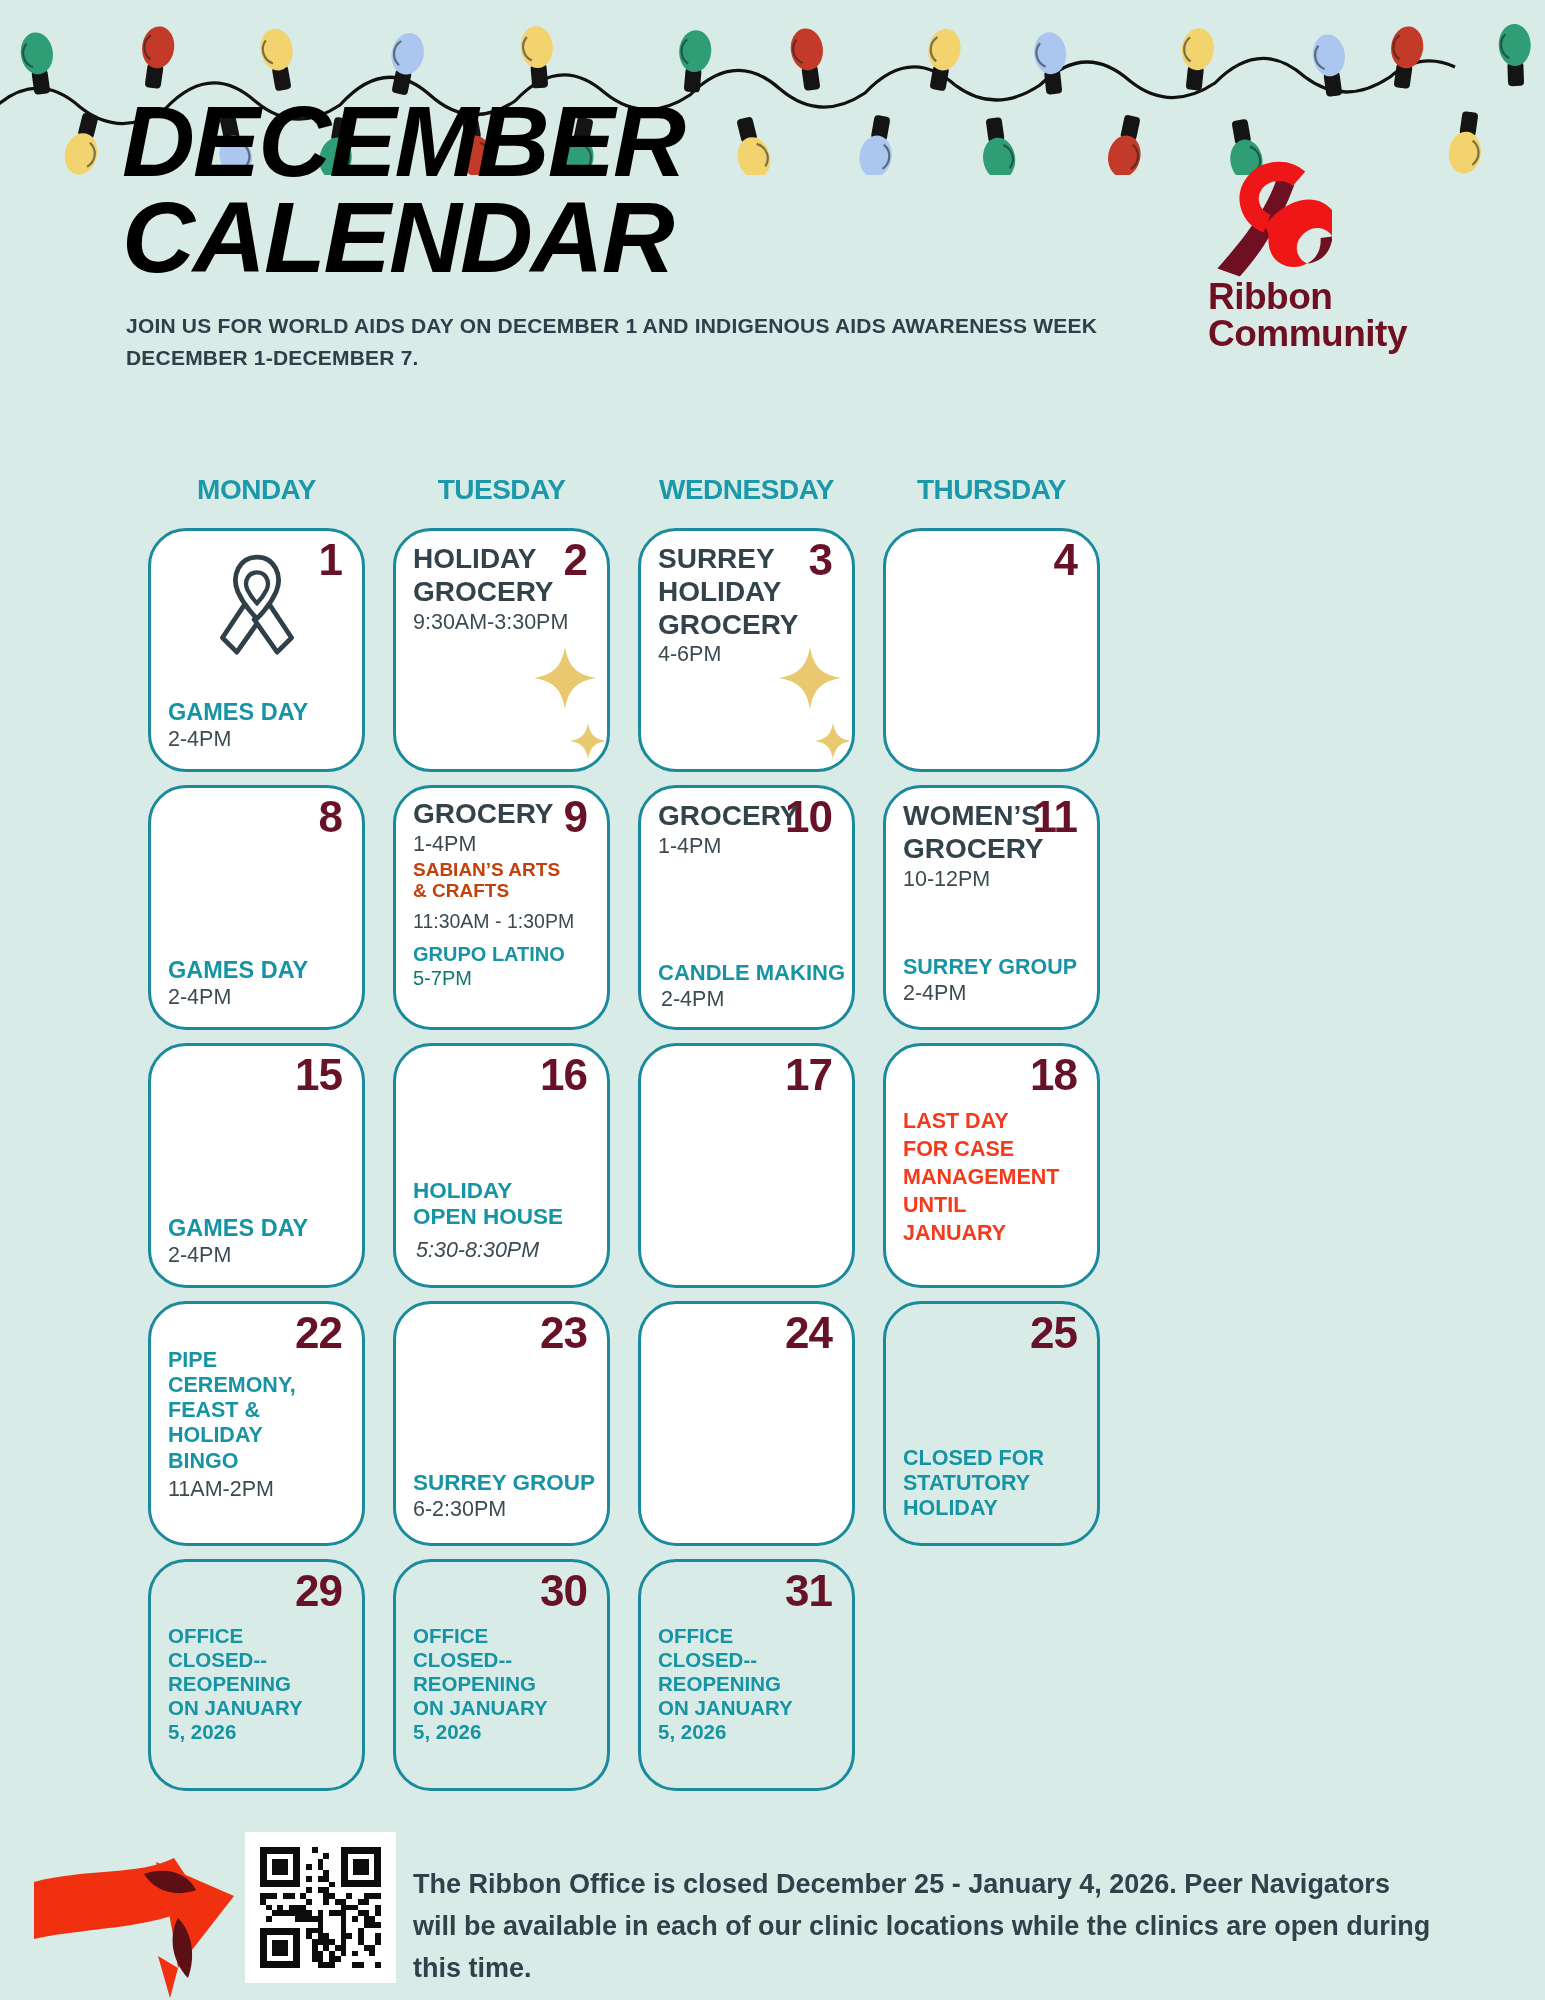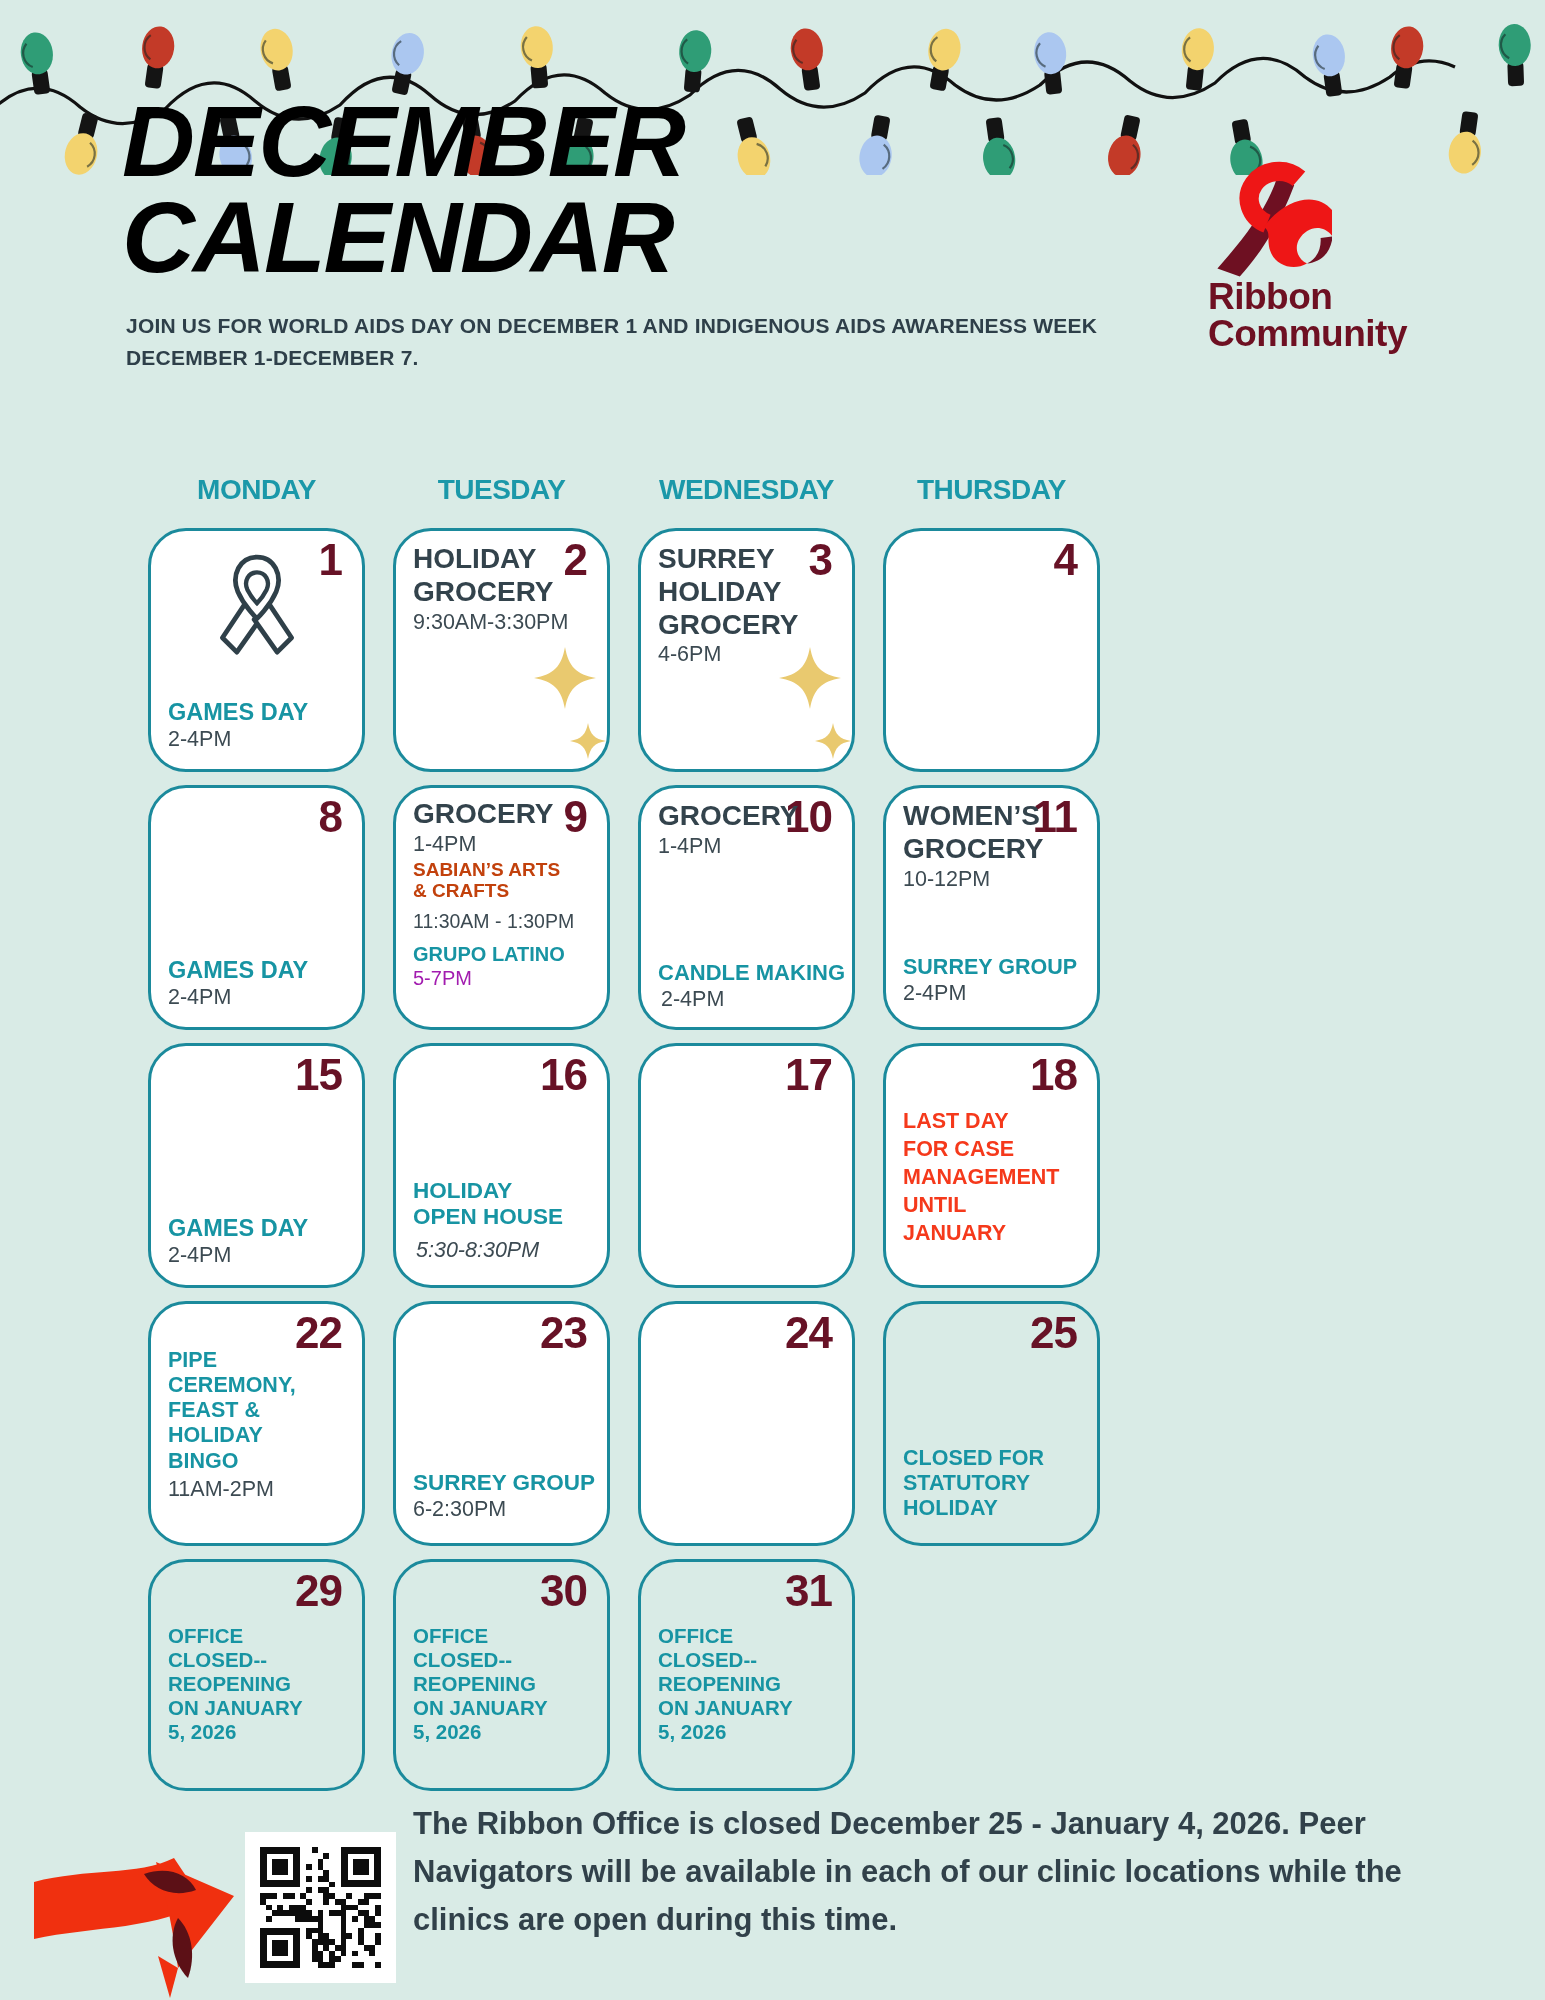--- a/index.html
+++ b/index.html
@@ -40,35 +40,35 @@
   .w150{width:150px;} .w160{width:160px;} .w140{width:140px;}
   .sp1{position:absolute;left:138px;top:116px;}
   .sp2{position:absolute;left:174px;top:192px;}
   .aids-ribbon{position:absolute;left:58px;top:18px;}
 
   
   .d9 .l1{margin-top:0;}
   .d9 .sub{color:#c2410c;font-weight:700;font-size:19px;line-height:1.15;margin-top:1px;width:160px;}
   .d9 .subtime{color:#3c4a52;font-weight:400;font-size:19.5px;margin-top:8px;}
   .d9 .sub2{color:#1794a3;font-weight:700;font-size:20px;margin-top:10px;}
-  .d9 .subtime2{color:#a21caf;font-weight:400;font-size:20px;margin-top:1px;}
+  .d9 .subtime2{color:#0f766e;font-weight:400;font-size:20px;margin-top:1px;}
 
   
   .arrow{position:absolute;left:26px;top:1838px;}
   .qr-box{position:absolute;left:245px;top:1832px;width:121px;height:121px;background:#fff;
           padding:15px;}
   .qr{position:relative;width:121px;height:121px;display:grid;
       grid-template-columns:repeat(21,1fr);grid-template-rows:repeat(21,1fr);background:#fff;}
   .qr i{display:block;}
   .qr i.b{background:#0c0c0c;}
   .finder{position:absolute;width:26px;height:26px;border:7px solid #0c0c0c;background:#fff;}
   .finder::after{content:"";position:absolute;inset:5px;background:#0c0c0c;}
   .f-tl{left:0;top:0;} .f-tr{right:0;top:0;} .f-bl{left:0;bottom:0;}
-  .foot-text{position:absolute;left:413px;top:1800px;width:1020px;color:#31414a;
-             font-weight:700;font-size:31px;line-height:1.55;}
+  .foot-text{position:absolute;left:413px;top:1864px;width:1020px;color:#31414a;
+             font-weight:700;font-size:27px;line-height:1.55;}
   .foot-text p{margin:0;}
   .foot-text p + p{margin-top:13px;}
 </style>
 </head>
 <body>
 
 <div class="page">
 
   <svg class="lights" viewBox="0 0 1545 175">
     <defs>

